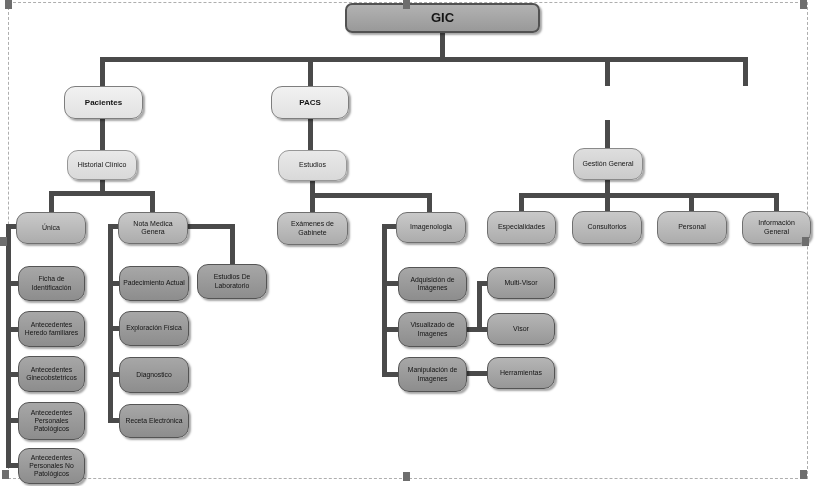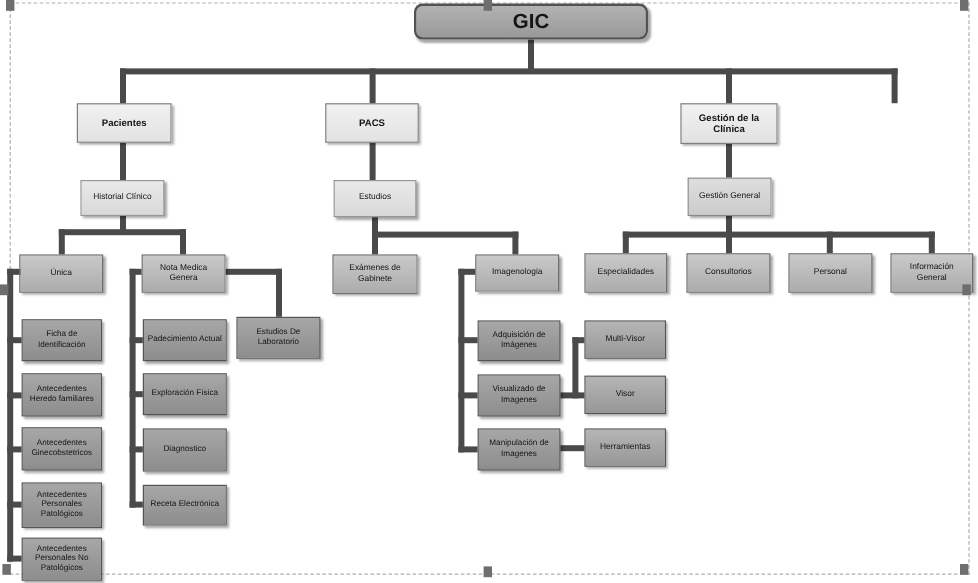--- a/index.html
+++ b/index.html
@@ -9,25 +9,25 @@
   }
   
   .selection{position:absolute;left:8px;top:2px;width:798px;height:475px;
     border:1px dashed #aeaeae;}
   .handle{position:absolute;width:7px;height:9px;background:#6e6e6e;z-index:9;}
   
   .con{position:absolute;background:#4a4a4a;z-index:1;}
   
   .box{
     position:absolute;z-index:2;display:flex;align-items:center;justify-content:center;
-    text-align:center;border-radius:0;box-sizing:border-box;padding:1px 2px;
+    text-align:center;border-radius:11px;box-sizing:border-box;padding:1px 2px;
     color:#141414;line-height:1.18;box-shadow:2px 2px 2px rgba(0,0,0,.35);
   }
   .tier-root{background:linear-gradient(180deg,#b2b2b2,#999);border:2px solid #525252;
-    border-radius:6px;font-size:17px;font-weight:bold;}
+    border-radius:6px;font-size:13px;font-weight:bold;}
   .t1{background:linear-gradient(180deg,#f1f1f1,#e2e2e2);border:1px solid #7e7e7e;
     font-size:8px;font-weight:bold;}
   .t2{background:linear-gradient(180deg,#e9e9e9,#d9d9d9);border:1px solid #979797;font-size:7px;}
   .t2g{background:linear-gradient(180deg,#dedede,#cbcbcb);border:1px solid #8a8a8a;font-size:7px;}
   .t3{background:linear-gradient(180deg,#c9c9c9,#acacac);border:1px solid #6f6f6f;font-size:7px;}
   .t4{background:linear-gradient(180deg,#a7a7a7,#8d8d8d);border:1px solid #545454;font-size:6.8px;}
   .t5{background:linear-gradient(180deg,#b5b5b5,#979797);border:1px solid #545454;font-size:7px;}
 </style>
 </head>
 <body>
@@ -97,21 +97,20 @@
   <div class="con" style="left:519px;top:193px;width:260px;height:5px;"></div>
   <div class="con" style="left:519px;top:193px;width:5px;height:18px;"></div>
   <div class="con" style="left:605px;top:193px;width:5px;height:18px;"></div>
   <div class="con" style="left:689px;top:193px;width:5px;height:18px;"></div>
   <div class="con" style="left:774px;top:193px;width:5px;height:18px;"></div>
 
   <div class="box tier-root" style="left:345px;top:3px;width:195px;height:30px;border-radius:7px;">GIC</div>
 
   <div class="box t1" style="left:64px;top:86px;width:79px;height:33px;">Pacientes</div>
   <div class="box t1" style="left:271px;top:86px;width:78px;height:33px;">PACS</div>
-  <div class="box t1" style="left:567px;top:86px;width:81px;height:34px;">Gestión de la Clínica</div>
 
   <div class="box t2" style="left:67px;top:150px;width:70px;height:30px;">Historial Clínico</div>
   <div class="box t2" style="left:278px;top:150px;width:69px;height:31px;">Estudios</div>
   <div class="box t2g" style="left:573px;top:148px;width:70px;height:32px;">Gestión General</div>
 
   <div class="box t3" style="left:16px;top:212px;width:70px;height:32px;">Única</div>
   <div class="box t3" style="left:118px;top:212px;width:70px;height:32px;">Nota Medica Genera</div>
   <div class="box t3" style="left:277px;top:212px;width:71px;height:33px;">Exámenes de Gabinete</div>
   <div class="box t3" style="left:396px;top:212px;width:70px;height:31px;">Imagenologia</div>
   <div class="box t3" style="left:487px;top:211px;width:69px;height:33px;">Especialidades</div>

